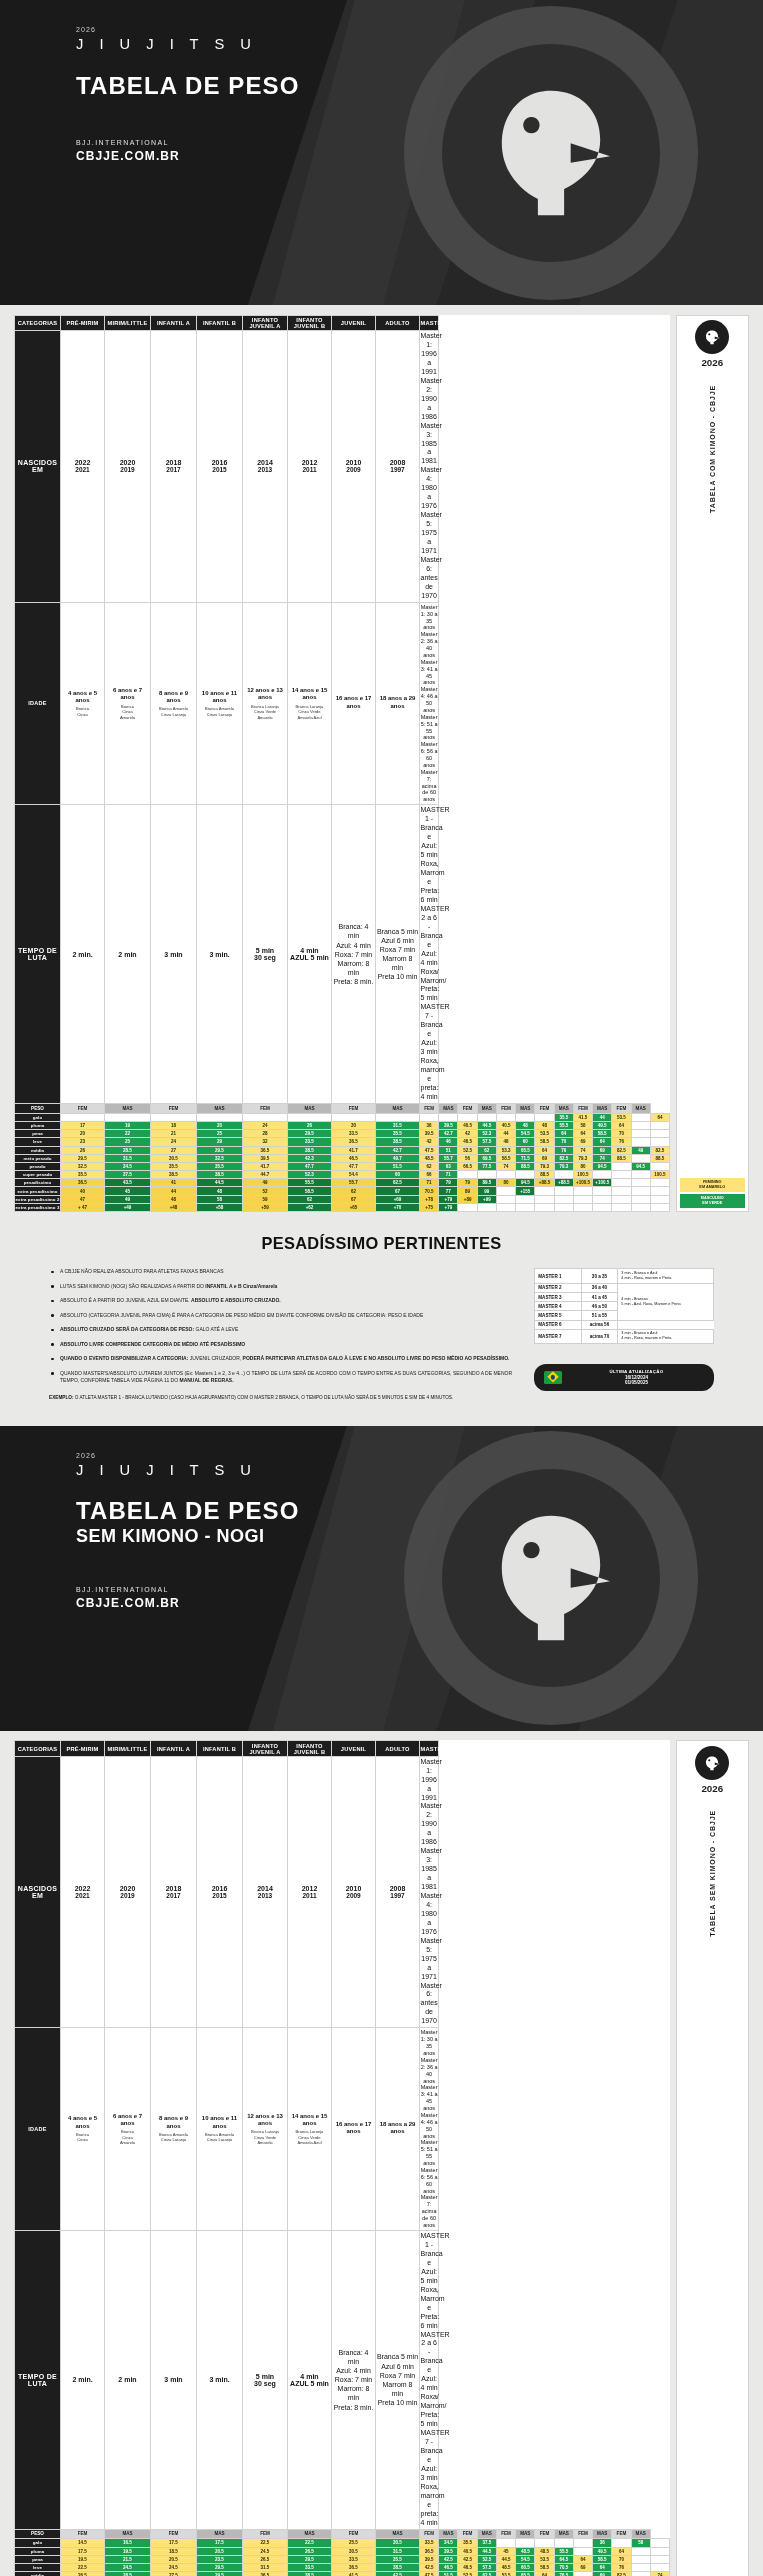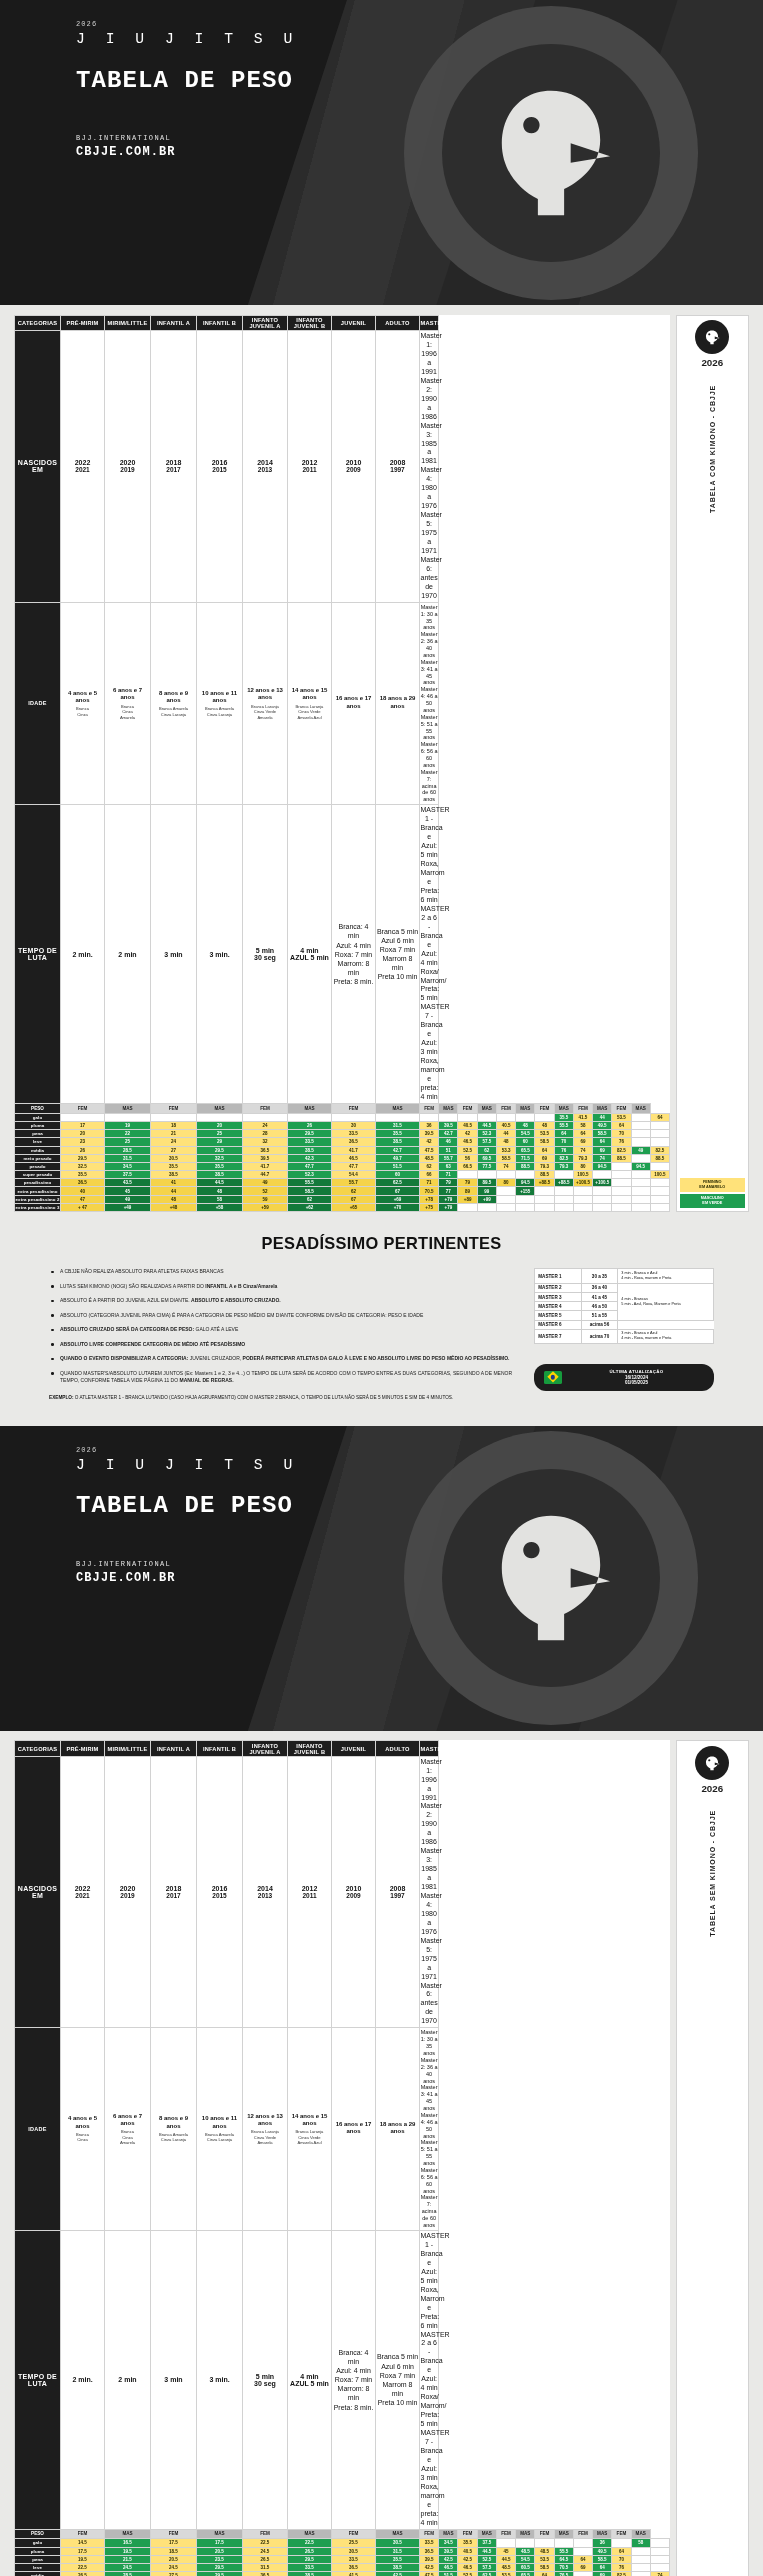--- a/index.html
+++ b/index.html
@@ -43,21 +43,21 @@
     opacity: .92;
   }
   .eagle-inner {
     position: absolute; left: 50%; top: 50%;
     transform: translate(-50%,-50%);
     width: 218px; height: 218px;
     border-radius: 50%;
     background: #2e2e2e;
   }
   .eagle svg { position: absolute; left: 50%; top: 50%; transform: translate(-50%,-50%); }
-  .hero-text { position: relative; z-index: 5; padding: 20px 0 0 76px; color: #fff; font-family: Liberation Mono, monospace; }
+  .hero-text { position: relative; z-index: 5; padding: 26px 0 0 76px; color: #fff; }
   .year-sm { font-size: 7px; letter-spacing: 1.1px; color: #cfcfcf; margin-bottom: 3.3px; }
   .jiu { font-size: 14.7px; letter-spacing: 6px; font-weight: 400; margin-bottom: 18.5px; }
   .hero-title {
     font-size: 24px; font-weight: 700; letter-spacing: 1.1px; line-height: 1.22;
     text-transform: uppercase;
   }
   .hero-sub2 { font-size: 18px; font-weight: 700; letter-spacing: 0.5px; text-transform: uppercase; }
   .hero-site { margin-top: 39px; }
   .hero-site .s1 { font-size: 7px; letter-spacing: 1.4px; color: #e4e4e4; margin-bottom: 3.3px; }
   .hero-site .s2 { font-size: 12px; font-weight: 700; letter-spacing: 1.1px; }
@@ -754,20 +754,21 @@
     <div class="eagle">
       <div class="eagle-inner"></div>
       <svg width="164" height="164" viewBox="0 0 100 100">
         <path d="M50 12 C32 12 20 26 20 44 C20 60 30 72 42 78 L42 88 L58 88 L58 72 C70 66 80 56 80 42 C80 24 68 12 50 12 Z M38 38 a5 5 0 1 1 0.1 0 Z M62 44 L86 52 L62 56 Z" fill="#f2f2f0"></path>
       </svg>
     </div>
     <div class="hero-text">
       <div class="year-sm">2026</div>
       <div class="jiu">J I U   J I T S U</div>
       <div class="hero-title">TABELA DE PESO</div>
+      <div class="hero-sub2">SEM KIMONO - NOGI</div>
       <div class="hero-site">
         <div class="s1">BJJ.INTERNATIONAL</div>
         <div class="s2">CBJJE.COM.BR</div>
       </div>
     </div>
   </div>
 
   <div class="table-wrap">
     <table class="main">
       <tbody>

